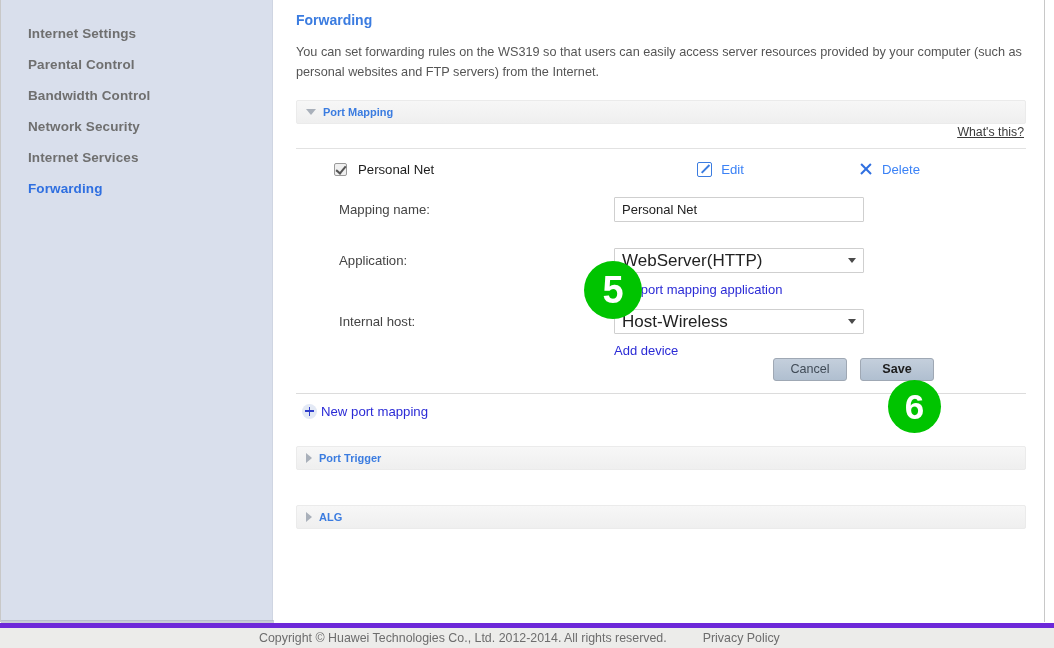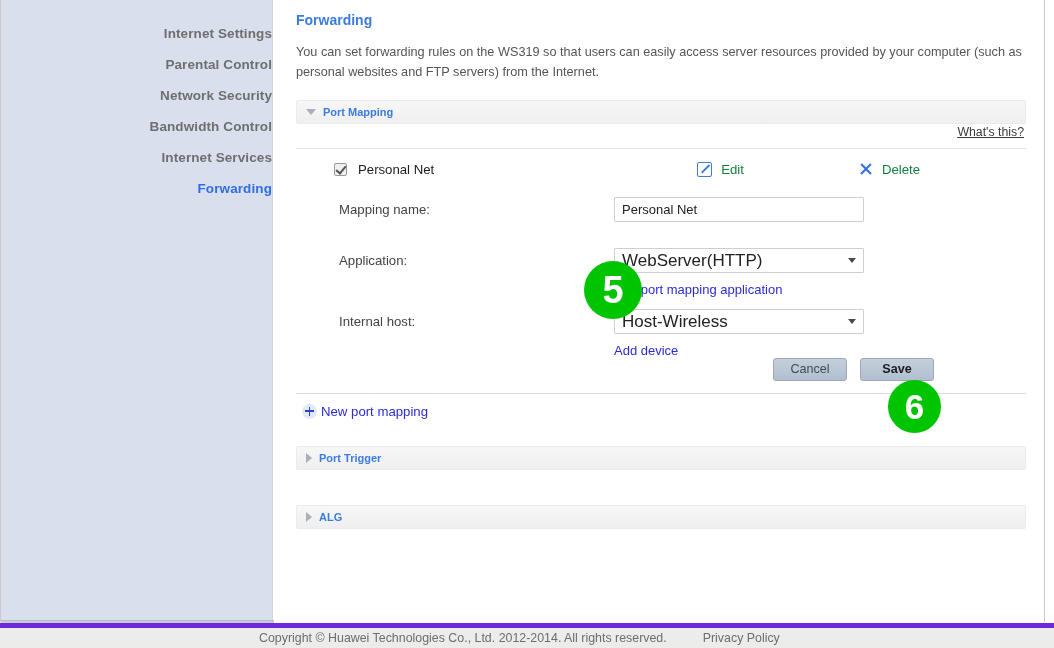--- a/index.html
+++ b/index.html
@@ -61,21 +61,20 @@
     top: 620px;
     width: 273px;
     height: 3px;
     background: #9aa2b5;
     opacity: .55;
   }
   .nav-list {
     list-style: none;
     margin: 0;
     padding: 18px 0 0 0;
-    text-align: right;
   }
   .nav-item {
     height: 31px;
     line-height: 31px;
     padding-left: 27px;
     font-size: 13.5px;
     font-weight: bold;
     color: #6f6f6f;
     letter-spacing: .1px;
     cursor: pointer;
@@ -200,21 +199,21 @@
   }
   .rule-name {
     font-size: 13.2px;
     color: #1d1d1d;
   }
   .rule-action {
     display: flex;
     align-items: center;
     cursor: pointer;
     font-size: 13.2px;
-    color: #15803d;
+    color: #3b82f6;
   }
   .act-edit { margin-left: 263px; }
   .act-del  { margin-left: 115px; }
   .icon-edit {
     width: 13px; height: 13px;
     border: 1.6px solid #3b7ce0;
     border-radius: 2px;
     margin-right: 9px;
     position: relative;
     flex: none;
@@ -437,24 +436,24 @@
 
   <div class="sidebar">
     <ul class="nav-list">
       <li class="nav-item">
         <span>Internet Settings</span>
       </li>
       <li class="nav-item">
         <span>Parental Control</span>
       </li>
       <li class="nav-item">
-        <span>Network Security</span>
+        <span>Bandwidth Control</span>
       </li>
       <li class="nav-item">
-        <span>Bandwidth Control</span>
+        <span>Network Security</span>
       </li>
       <li class="nav-item">
         <span>Internet Services</span>
       </li>
       <li class="nav-item active">
         <span>Forwarding</span>
       </li>
     </ul>
   </div>
   <div class="sidebar-shadow"></div>

